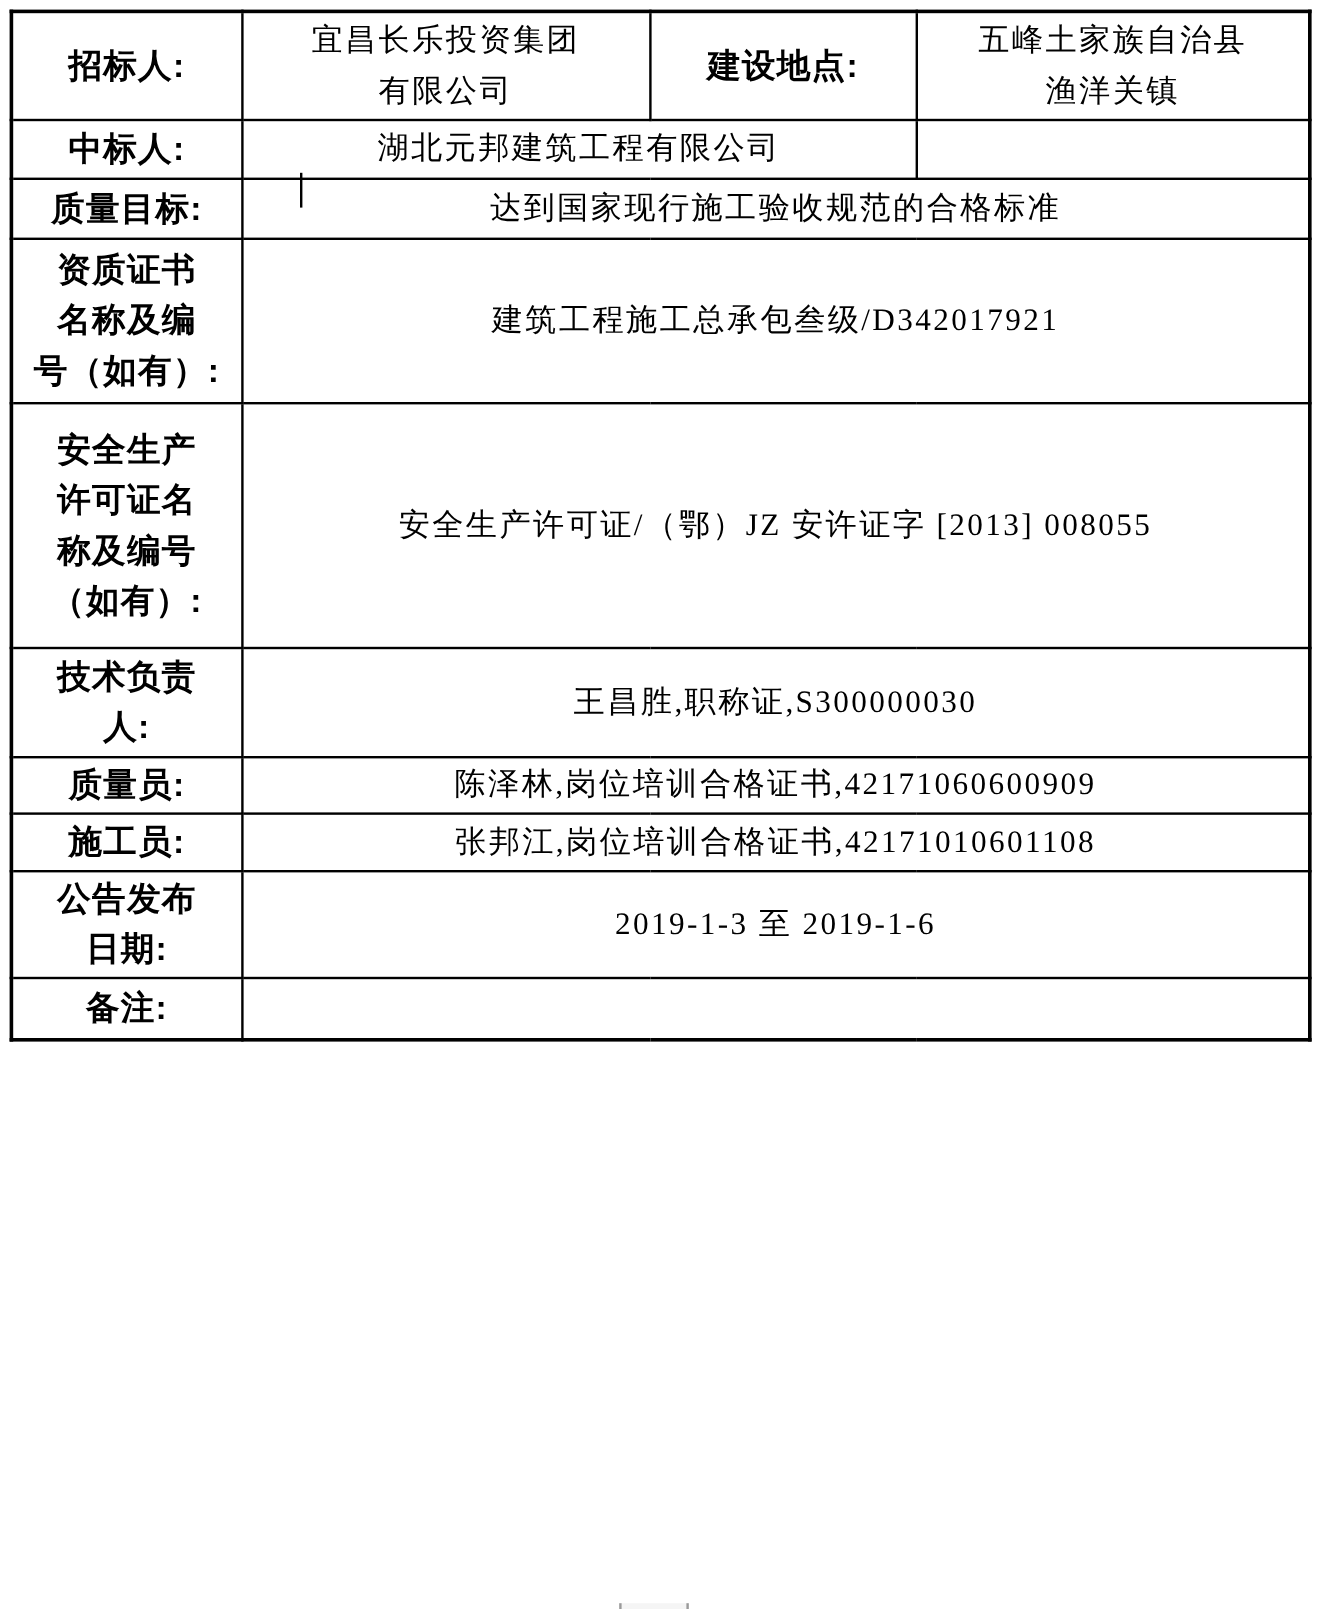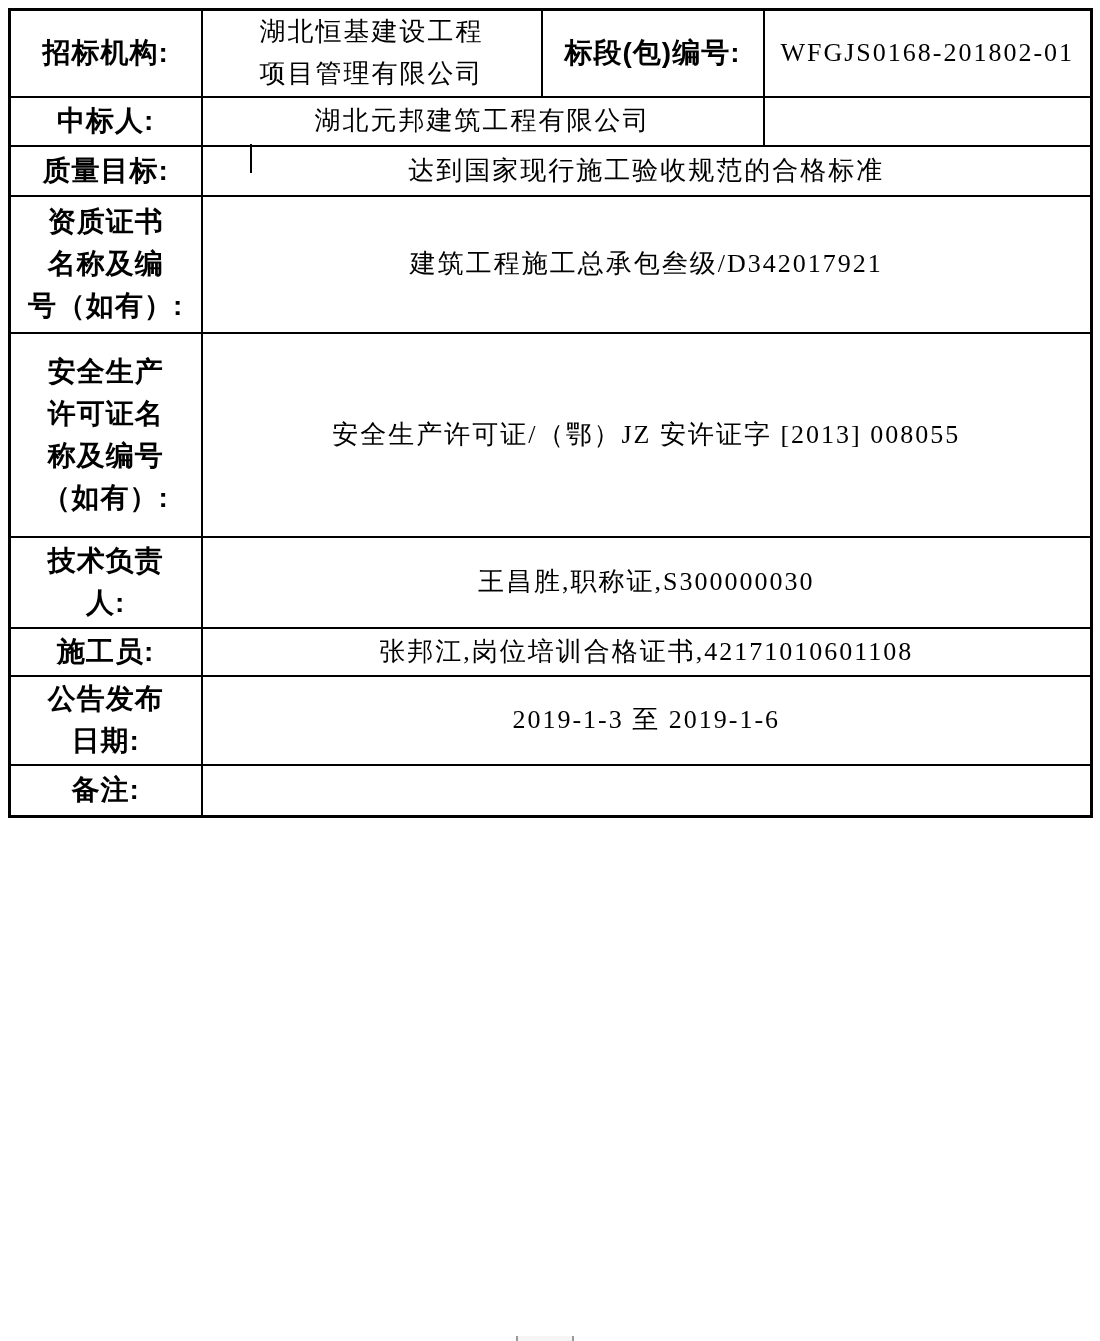--- a/index.html
+++ b/index.html
@@ -61,28 +61,29 @@
 <div class="sheet">
   <table class="bid-table">
     <colgroup>
       <col style="width:192px">
       <col style="width:340px">
       <col style="width:222px">
       <col style="width:328px">
     </colgroup>
 
     <tbody>
+        <tr style="height:90px">
+      <td class="label">招标人:</td>
+      <td class="value">宜昌长乐投资集团
+有限公司</td>
+      <td class="label">建设地点:</td>
+      <td class="value">五峰土家族自治县
+渔洋关镇</td>
+    </tr>
 
-    <tr style="height:87px">
-      <td class="label">招标机构:</td>
-      <td class="value">湖北恒基建设工程
-项目管理有限公司</td>
-      <td class="label">标段(包)编号:</td>
-      <td class="value">WFGJS0168-201802-01</td>
-    </tr>
 
 
     <tr style="height:49px">
       <td class="label">中标人:</td>
       <td class="value" colspan="2">湖北元邦建筑工程有限公司</td>
       <td class="value"></td>
     </tr>
 
 
 
@@ -106,20 +107,24 @@
       <td class="value" colspan="3">安全生产许可证/（鄂）JZ 安许证字 [2013] 008055</td>
     </tr>
 
 
     <tr style="height:91px">
       <td class="label">技术负责
 人:</td>
       <td class="value" colspan="3">王昌胜,职称证,S300000030</td>
     </tr>
 
+    <tr style="height:47px">
+      <td class="label">质量员:</td>
+      <td class="value" colspan="3">陈泽林,岗位培训合格证书,42171060600909</td>
+    </tr>
 
     <tr style="height:48px">
       <td class="label">施工员:</td>
       <td class="value" colspan="3">张邦江,岗位培训合格证书,42171010601108</td>
     </tr>
 
 
     <tr style="height:89px">
       <td class="label">公告发布
 日期:</td>

